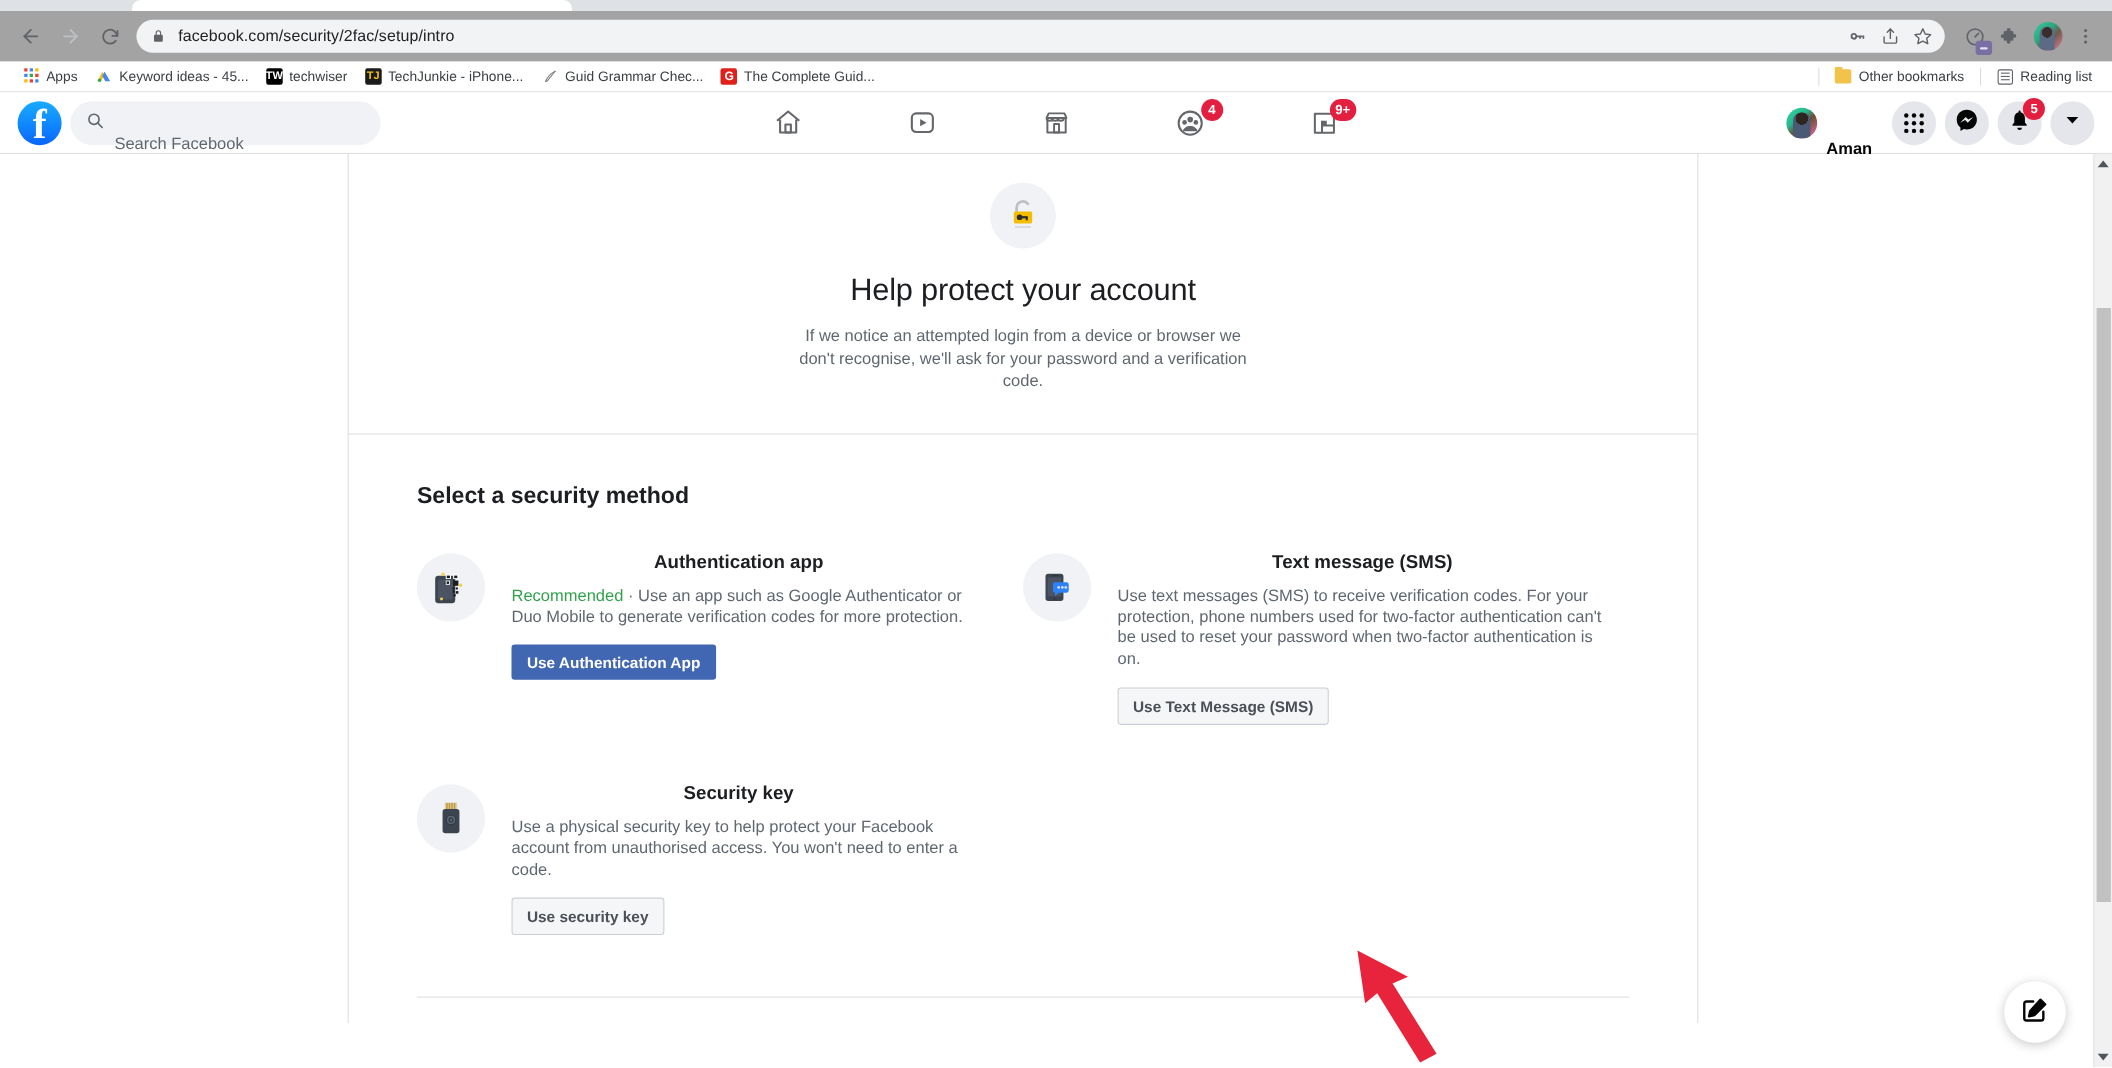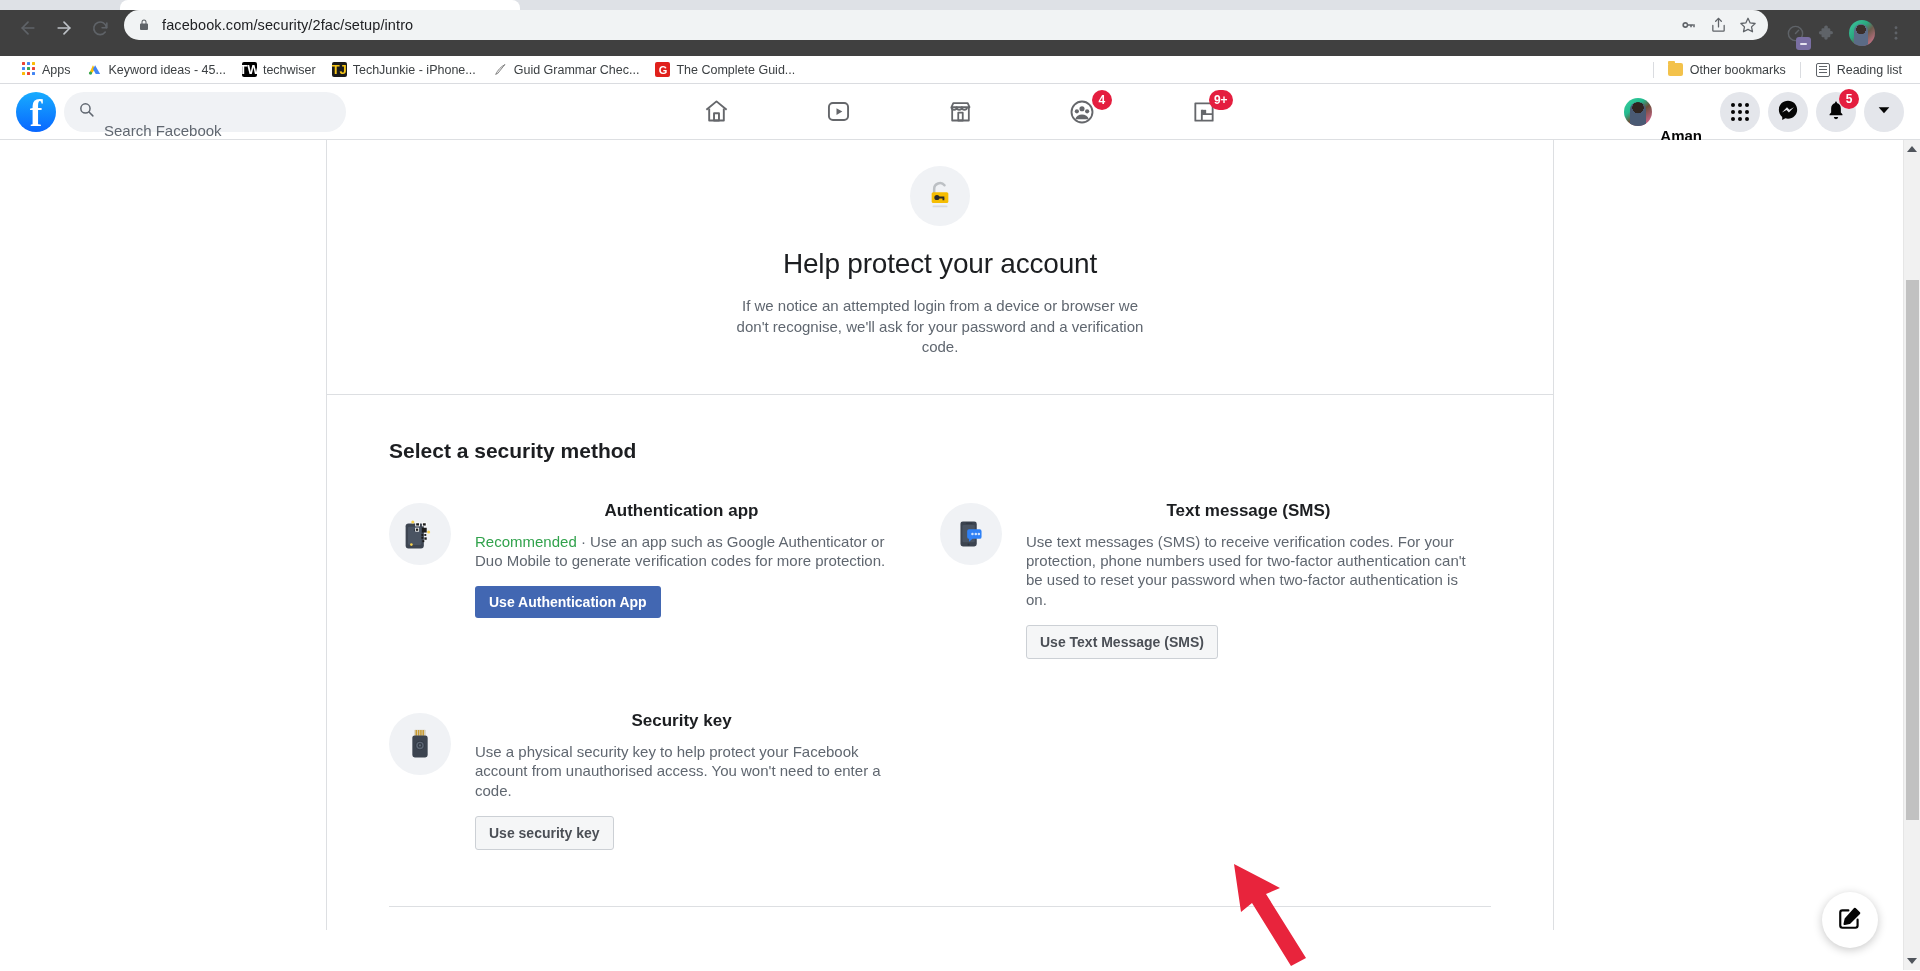--- a/index.html
+++ b/index.html
@@ -14,22 +14,22 @@
   .browser { width: 1920px; background: #fff; }
   .tabstrip {
     height: 10px; background: #dee1e6; position: relative;
   }
   .tabstrip .tabshape {
     position: absolute; left: 120px; top: 0; width: 400px; height: 10px;
     background: #fff; border-radius: 8px 8px 0 0;
   }
 
   .toolbar {
-    height: 46px; background: #404040;
-    display: flex; padding: 0 10px;
+    height: 46px; background: #a3a3a3;
+    display: flex; align-items: center; padding: 0 10px;
   }
   .navbtn {
     width: 36px; height: 36px; border-radius: 50%;
     display: flex; align-items: center; justify-content: center;
     color: #5f6368; flex: 0 0 auto;
   }
   .navbtn.dim { color: #bdc1c6; }
   .navbtn svg { display: block; }
 
   .omnibox {
@@ -71,21 +71,21 @@
 
   
   .bookmarks {
     height: 28px; background: #fff; display: flex; align-items: center;
     padding: 0 10px 0 12px; font-size: 12.5px; color: #3c4043;
     border-bottom: 1px solid #dadce0;
   }
   .bm { display: flex; align-items: center; gap: 6px; padding: 0 8px; white-space: nowrap; }
   .bm-label { max-width: 140px; overflow: hidden; text-overflow: ellipsis; }
   .bm-fav { width: 16px; height: 16px; flex: 0 0 auto; display:flex;align-items:center;justify-content:center;
-            font-size: 13px; font-weight: bold; border-radius: 2px; }
+            font-size: 10px; font-weight: bold; border-radius: 2px; }
   .fav-apps { display:grid; grid-template-columns: repeat(3,3px); grid-template-rows: repeat(3,3px); gap:2px; }
   .fav-apps i{display:block;width:3px;height:3px;border-radius:.5px;}
   .fav-tw { background:#000; color:#fff; width:15px;height:15px; }
   .fav-tj { background:#1b1b1b; color:#f5c518; width:15px;height:15px;}
   .fav-gram { color:#8b8b8b; font-size:13px;}
   .fav-g { background:#e0201b; color:#fff; width:15px;height:15px; font-size:11px;}
   .bookmarks-right { margin-left: auto; display: flex; align-items: flex-start; }
   .bm-div { width:1px; height:16px; background:#dadce0; margin: 0 6px; }
   .folder-icon { width:15px;height:13px;background:#f3c24b;border-radius:2px 2px 2px 2px; position:relative;}
   .folder-icon::before{content:"";position:absolute;top:-2px;left:0;width:7px;height:3px;background:#f3c24b;border-radius:1px 1px 0 0;}
@@ -145,21 +145,21 @@
   }
   .dots9 { display:grid; grid-template-columns:repeat(3,4px); grid-template-rows:repeat(3,4px); gap:3px; }
   .dots9 i { display:block; width:4px;height:4px;background:#050505;border-radius:50%; }
 
   
   .page {
     position: relative; width: 1920px; height: 830px;
     background: #ffffff; overflow: hidden;
   }
   .card {
-    position: absolute; left: 326px; top: 0; width: 1228px;
+    position: absolute; left: 316px; top: 0; width: 1228px;
     background: #fff; border-left: 1px solid #dddfe2; border-right: 1px solid #dddfe2;
   }
   .hero { padding: 26px 0 36px; text-align: center; border-bottom: 1px solid #dddfe2; }
   .hero-icon {
     width: 60px; height: 60px; border-radius: 50%; background: #f0f2f5;
     margin: 0 auto 22px; display:flex; align-items:center; justify-content:center;
   }
   .hero h1 { font-size: 28px; font-weight: 400; color: #1c1e21; letter-spacing: -.2px; }
   .hero p {
     font-size: 15px; color: #606770; line-height: 1.37; margin: 16px auto 0;

